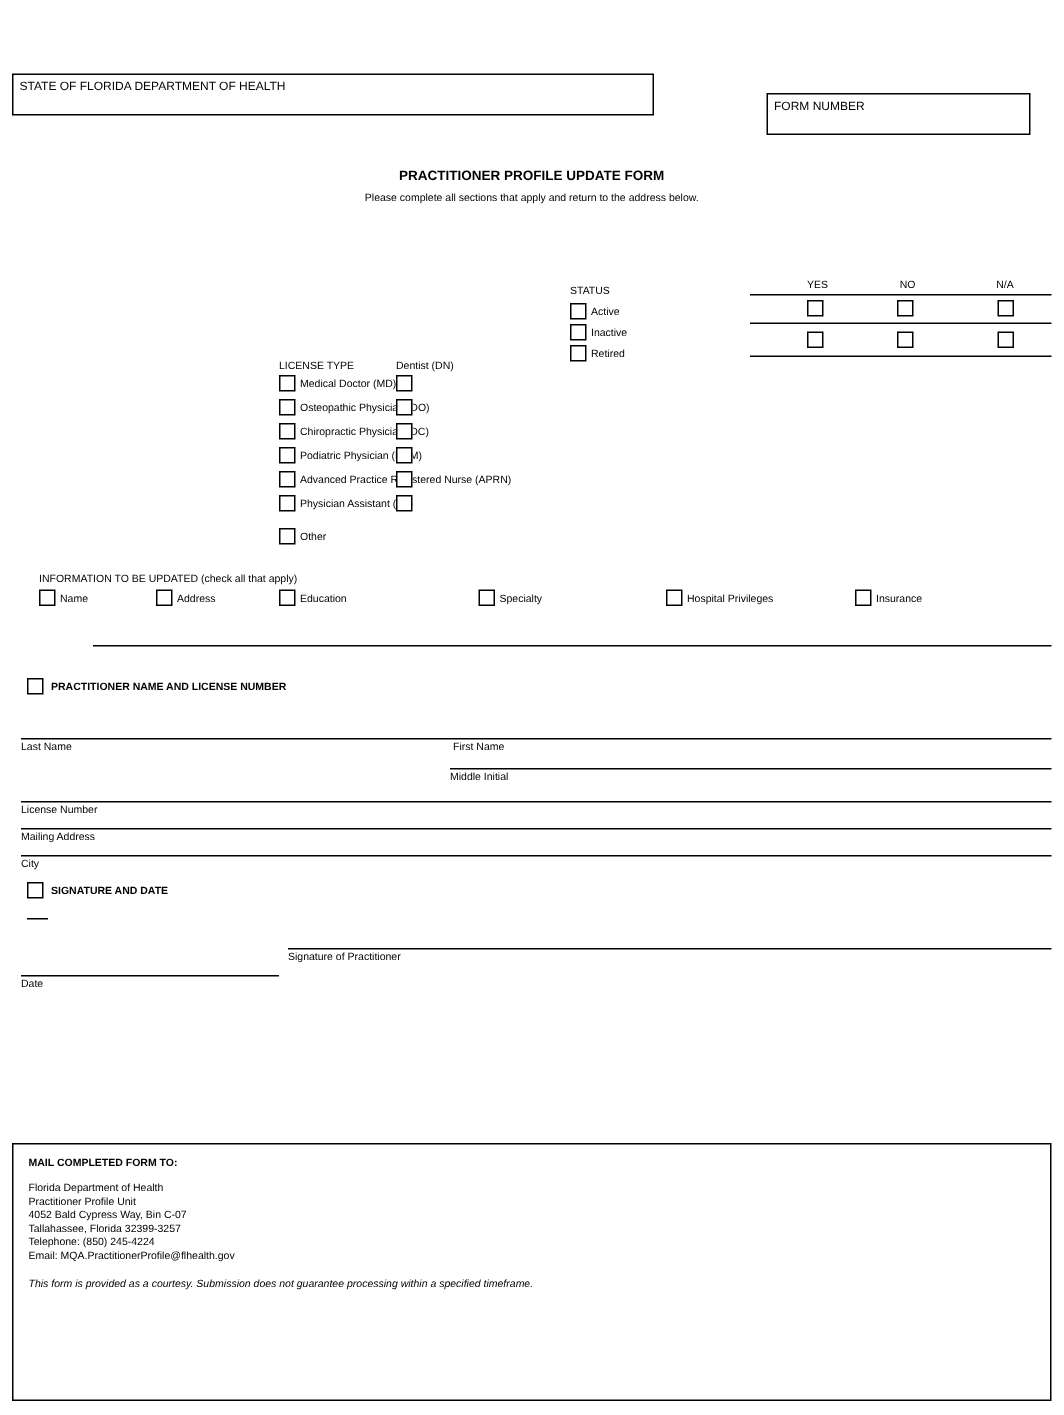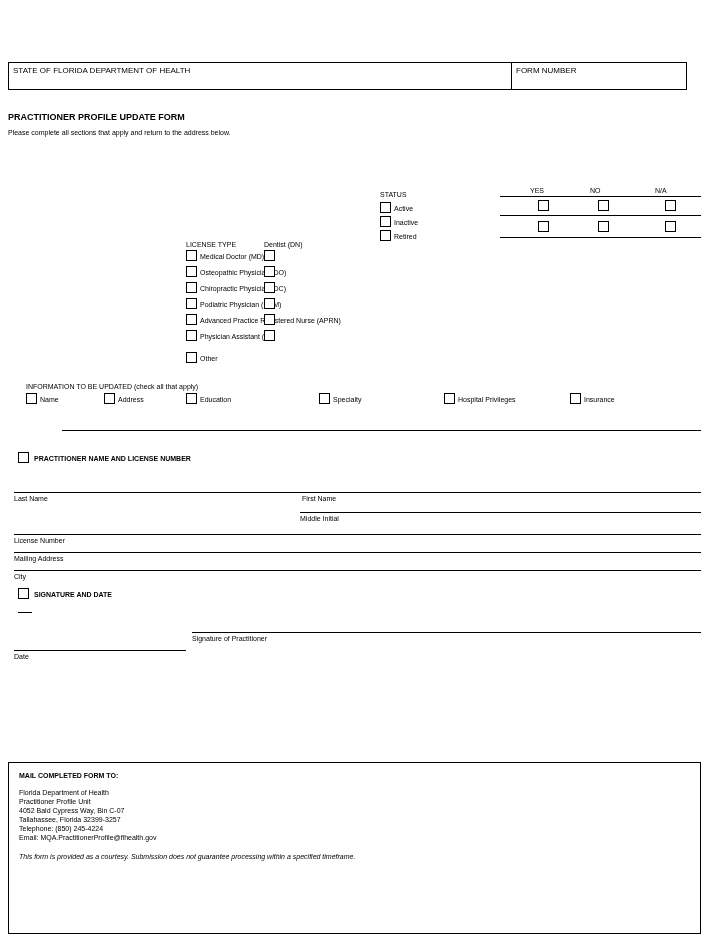--- a/index.html
+++ b/index.html
@@ -44,31 +44,31 @@
     line-height: 9.5px;
     letter-spacing: -0.2px;
   }
 
   
   .hdr-box {
     border: 1px solid #000;
     box-sizing: border-box;
     height: 28px;
   }
-  #hdr-left { left: 8px; top: 62px; width: 504px; }
+  #hdr-left { left: 8px; top: 49px; width: 428px; }
   #hdr-right { left: 511px; top: 62px; width: 176px; }
   .hdr-label {
     font-size: 8px;
     padding: 3px 4px 0 4px;
   }
   .t9 { font-size: 9px; line-height: 11px; white-space: pre; }
   .t7 { font-size: 7px; line-height: 9px; white-space: pre; }
   .bold { font-weight: bold; }
   .ital { font-style: italic; }
-  .ctr { text-align: left; }
+  .ctr { text-align: center; }
 
   
   .cb {
     border: 1px solid #000;
     box-sizing: border-box;
     width: 11px;
     height: 11px;
     background: #fff;
   }
 

